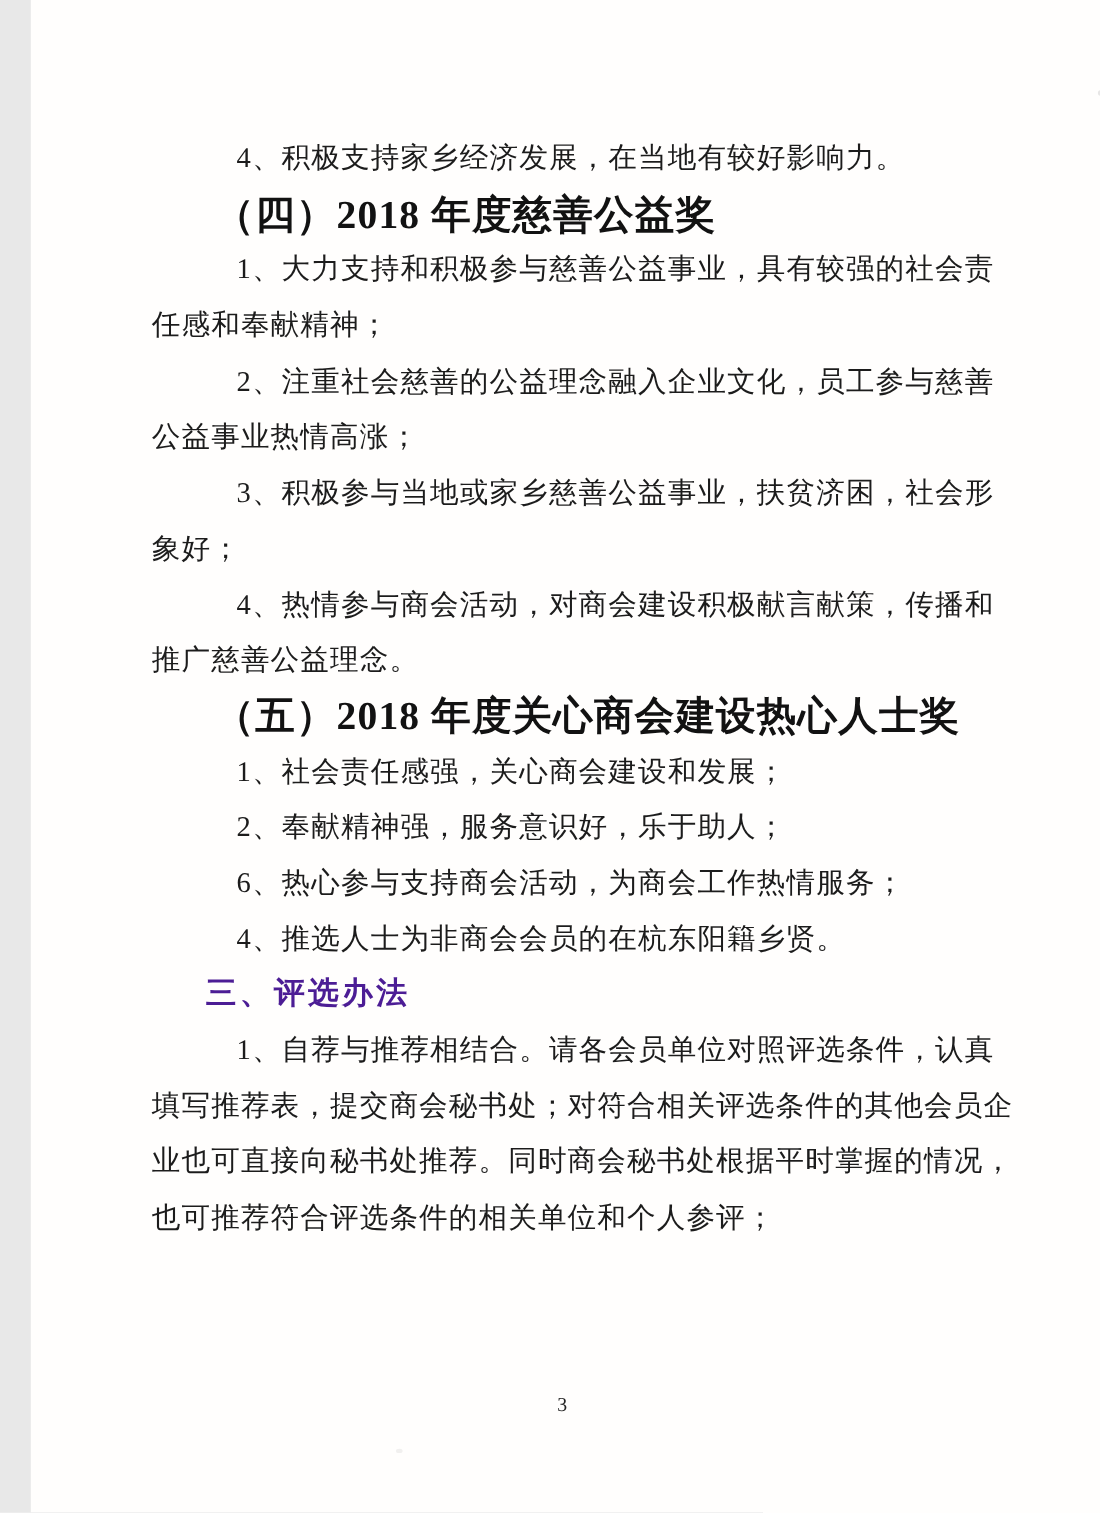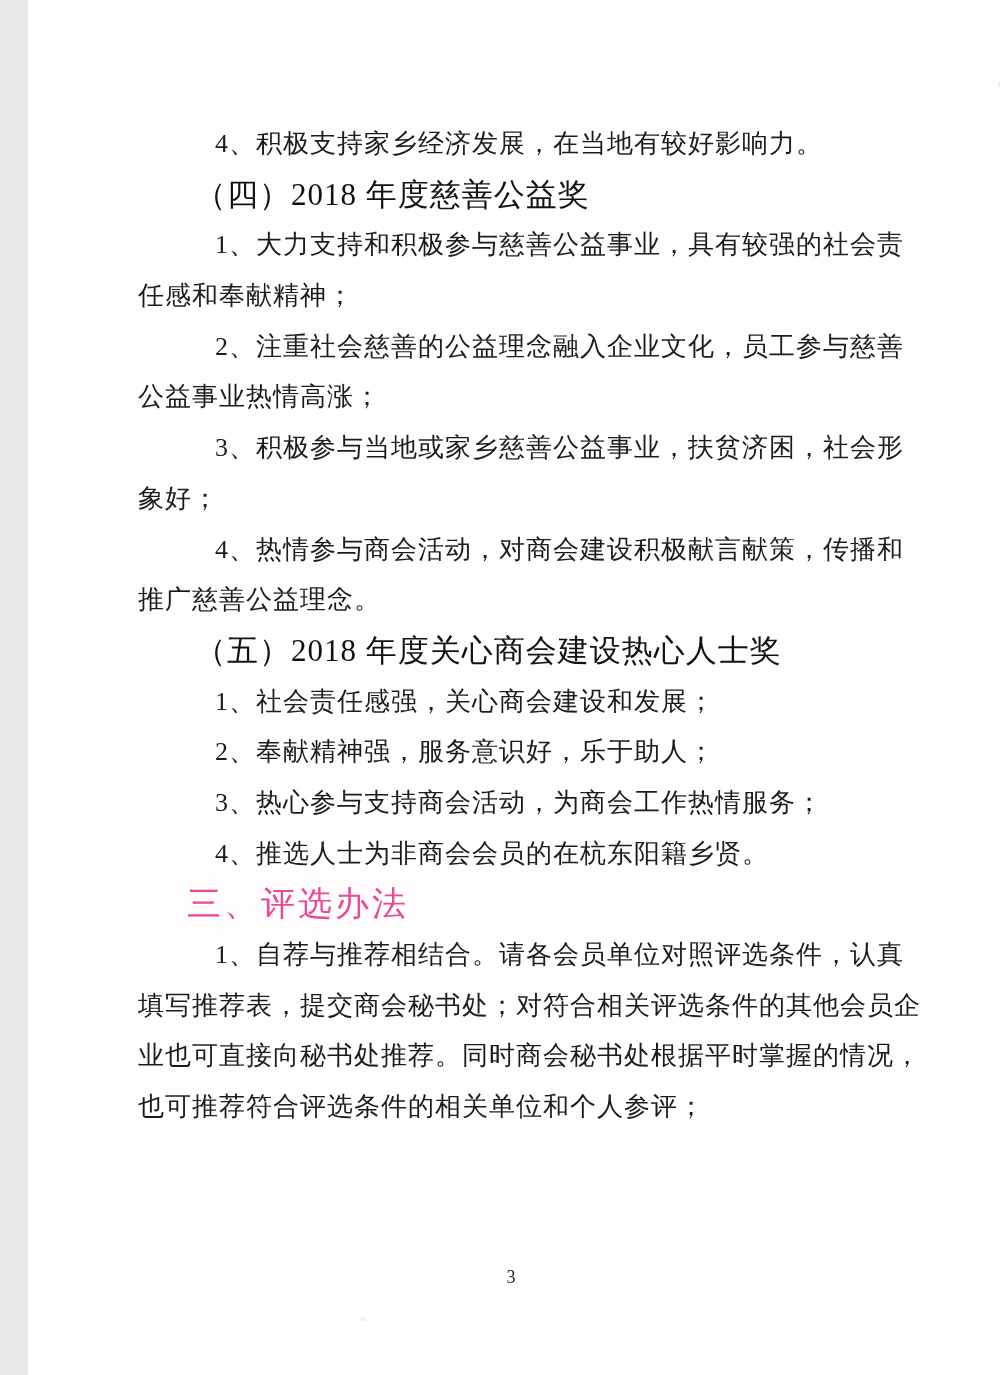--- a/index.html
+++ b/index.html
@@ -32,31 +32,31 @@
     overflow: visible;
   }
   .line.indent {
     padding-left: 77px;
   }
   .line.flush {
     padding-left: 0;
   }
   .line.heading {
     padding-left: 57px;
-    font-weight: normal;
-    font-size: 31px;
+    font-weight: bold;
+    font-size: 36px;
     letter-spacing: 1px;
     color: #121212;
   }
   .line.heading2 {
     padding-left: 49px;
-    font-weight: normal;
-    font-size: 34px;
+    font-weight: bold;
+    font-size: 28px;
     letter-spacing: 3px;
-    color: #ec4899;
+    color: #4c1d95;
   }
   .page-number {
     position: absolute;
     top: 1264px;
     left: 0;
     width: 966px;
     text-align: center;
     font-size: 18px;
     line-height: 26px;
     color: #222;
@@ -81,21 +81,21 @@
       <div class="line flush">任感和奉献精神；</div>
       <div class="line indent">2、注重社会慈善的公益理念融入企业文化，员工参与慈善</div>
       <div class="line flush">公益事业热情高涨；</div>
       <div class="line indent">3、积极参与当地或家乡慈善公益事业，扶贫济困，社会形</div>
       <div class="line flush">象好；</div>
       <div class="line indent">4、热情参与商会活动，对商会建设积极献言献策，传播和</div>
       <div class="line flush">推广慈善公益理念。</div>
       <div class="line heading">（五）2018 年度关心商会建设热心人士奖</div>
       <div class="line indent">1、社会责任感强，关心商会建设和发展；</div>
       <div class="line indent">2、奉献精神强，服务意识好，乐于助人；</div>
-      <div class="line indent">3、热心参与支持商会活动，为商会工作热情服务；</div>
+      <div class="line indent">6、热心参与支持商会活动，为商会工作热情服务；</div>
       <div class="line indent">4、推选人士为非商会会员的在杭东阳籍乡贤。</div>
       <div class="line heading2">三、评选办法</div>
       <div class="line indent">1、自荐与推荐相结合。请各会员单位对照评选条件，认真</div>
       <div class="line flush">填写推荐表，提交商会秘书处；对符合相关评选条件的其他会员企</div>
       <div class="line flush">业也可直接向秘书处推荐。同时商会秘书处根据平时掌握的情况，</div>
       <div class="line flush">也可推荐符合评选条件的相关单位和个人参评；</div>
     </div>
   <div class="page-number">3</div>
   <div class="speckle s1"></div>
   <div class="speckle s2"></div>

